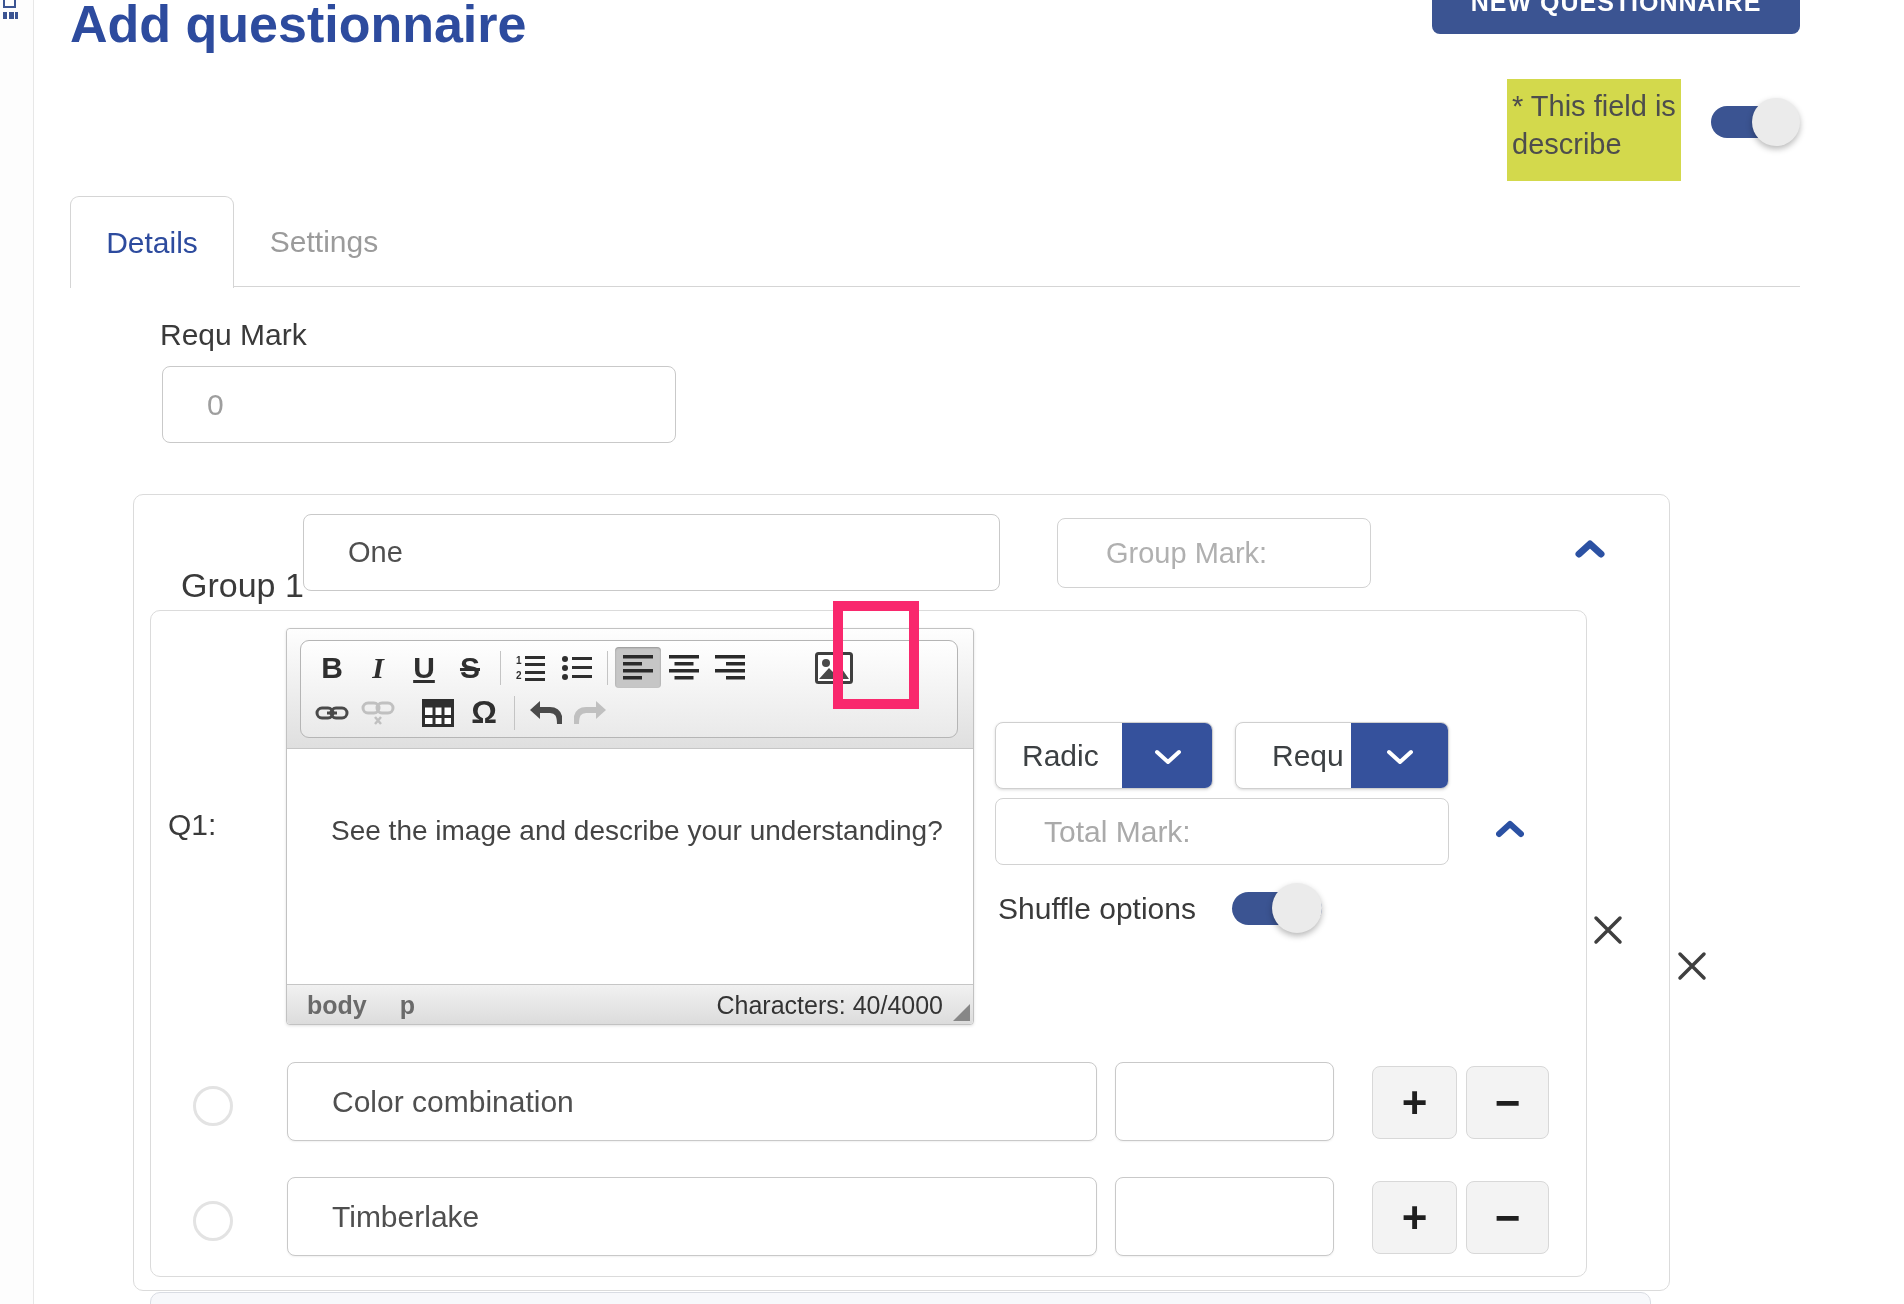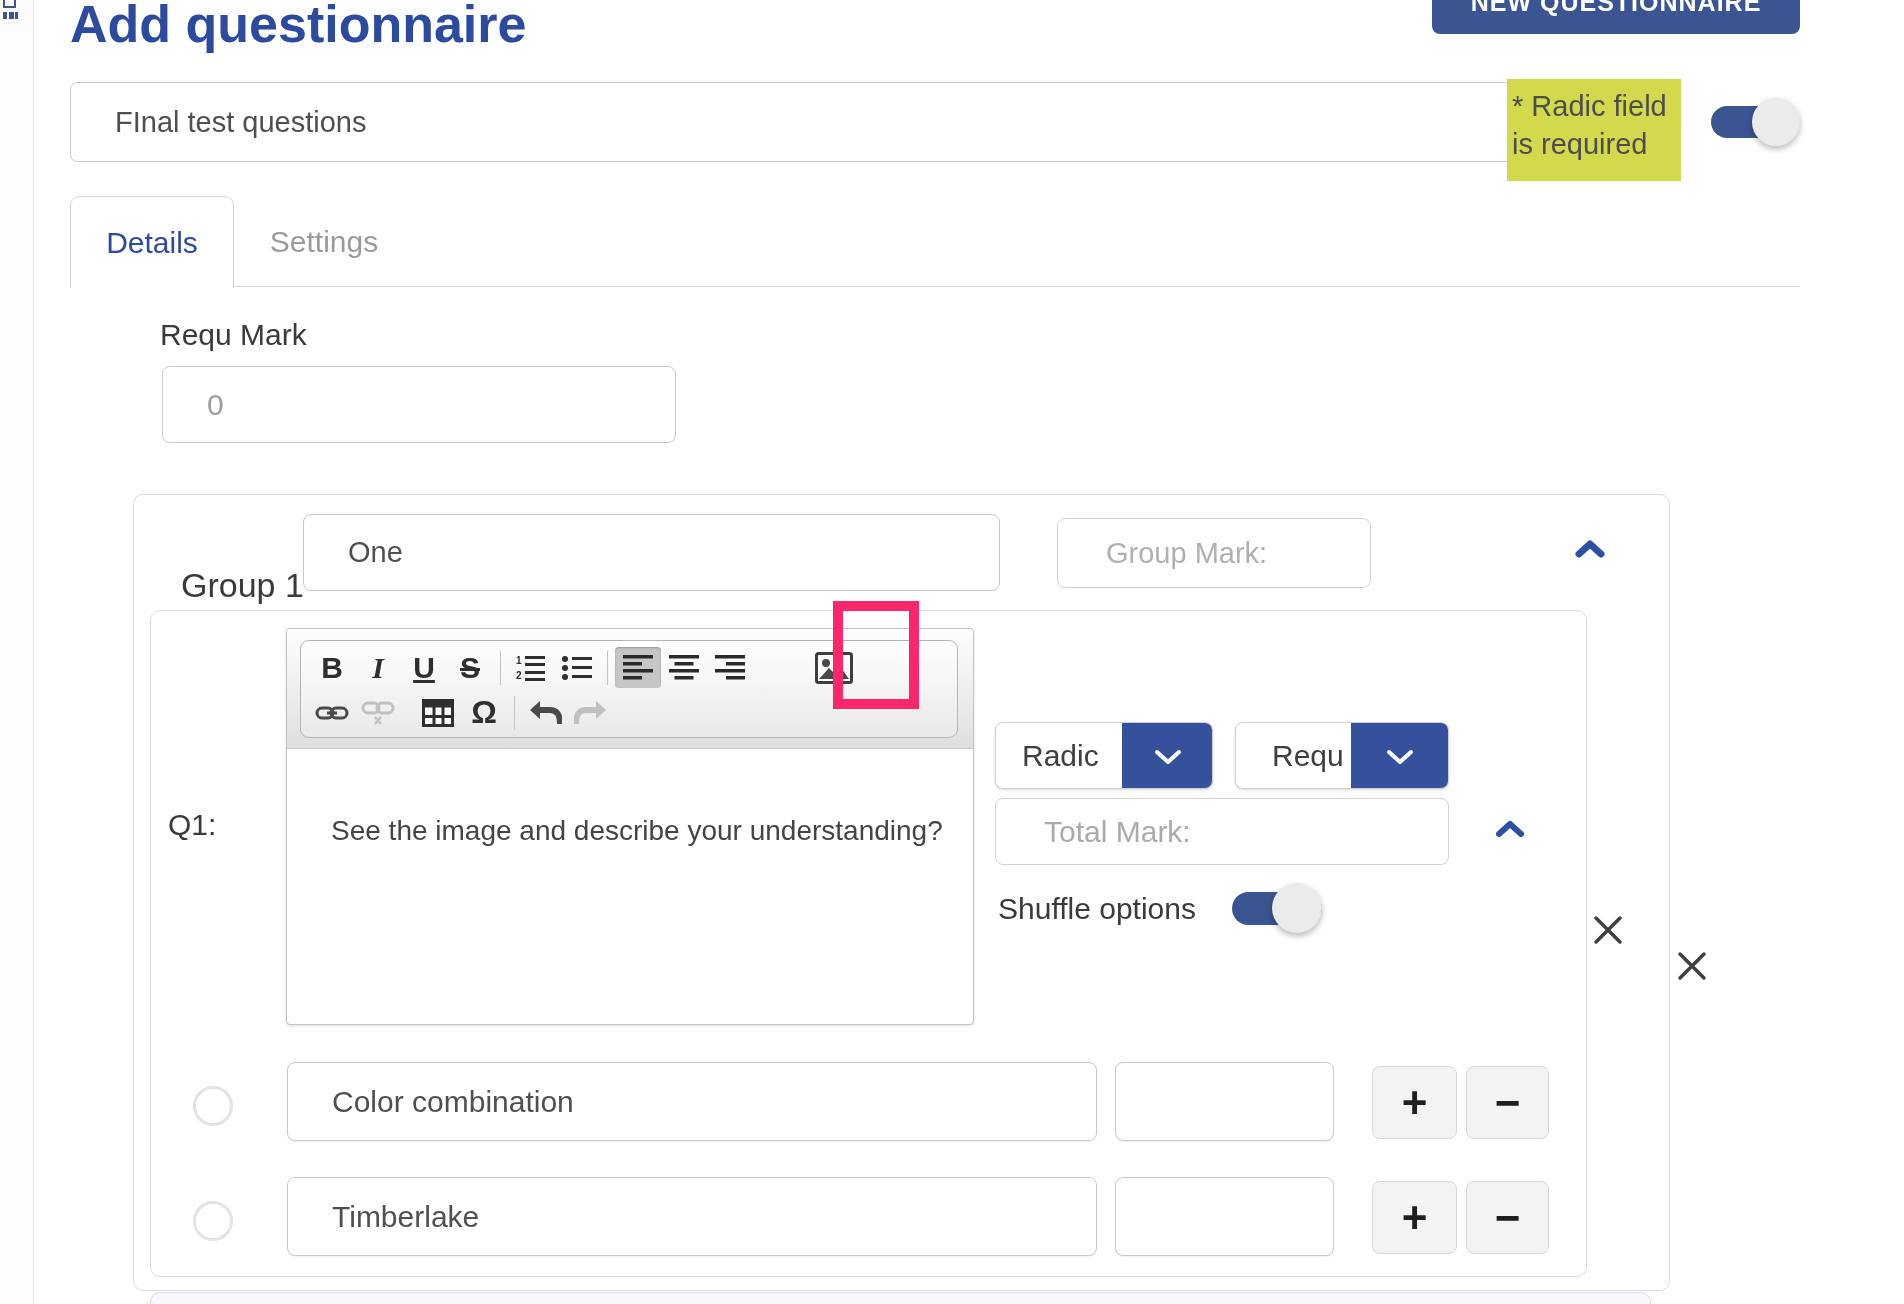--- a/index.html
+++ b/index.html
@@ -124,22 +124,21 @@
       <div class="a"></div>
       <div class="b"></div>
     </div>
   </div>
 
   <h1 class="page-title">Add questionnaire</h1>
   <div class="btn-new">
     <span>NEW QUESTIONNAIRE</span>
   </div>
 
-  <input class="name-input" type="text" value="FInal test questions" style="">
-  <div class="tooltip">* Radic field is required</div>
+  <div class="tooltip">* This field is describe</div>
   <div>
     <div class="toggle-track" style="left:1711px; top:106px; width:88px; height:32px;"></div>
     <div class="toggle-knob" style="left:1752px; top:98px; width:48px; height:48px;"></div>
   </div>
 
   <div class="tab-details">
     <span>Details</span>
   </div>
   <div class="tab-settings">
     <span>Settings</span>
@@ -295,20 +294,28 @@
                 <path d="M26 10 H12 C4 10 2 16 2 24" fill="none" stroke="#c0c0c0" stroke-width="6"></path>
               </svg>
             </span>
           </div>
         </div>
       </div>
     </div>
     <div class="ed-content" contenteditable="true" style="">
       <span>See the image and describe your understanding?</span>
     </div>
+    <div class="ed-footer">
+      <div class="ed-path">
+        <span>body</span>
+        <span class="pp">p</span>
+      </div>
+      <div class="ed-chars">Characters: 40/4000</div>
+      <div class="ed-resize"></div>
+    </div>
   </div>
 
   <div class="pink-box"></div>
 
   <div class="dd" style="left:1235px; top:722px; width:214px;">
     <div class="dd-label" style="width:117px; padding-left:36px;">Requ</div>
     <div class="dd-btn" style="width:98px;">
       <span>
         <svg width="28" height="16" viewBox="0 0 28 16">
             <polyline points="3,3 14,13 25,3" fill="none" stroke="#fff" stroke-width="4" stroke-linecap="round" stroke-linejoin="round"></polyline>

